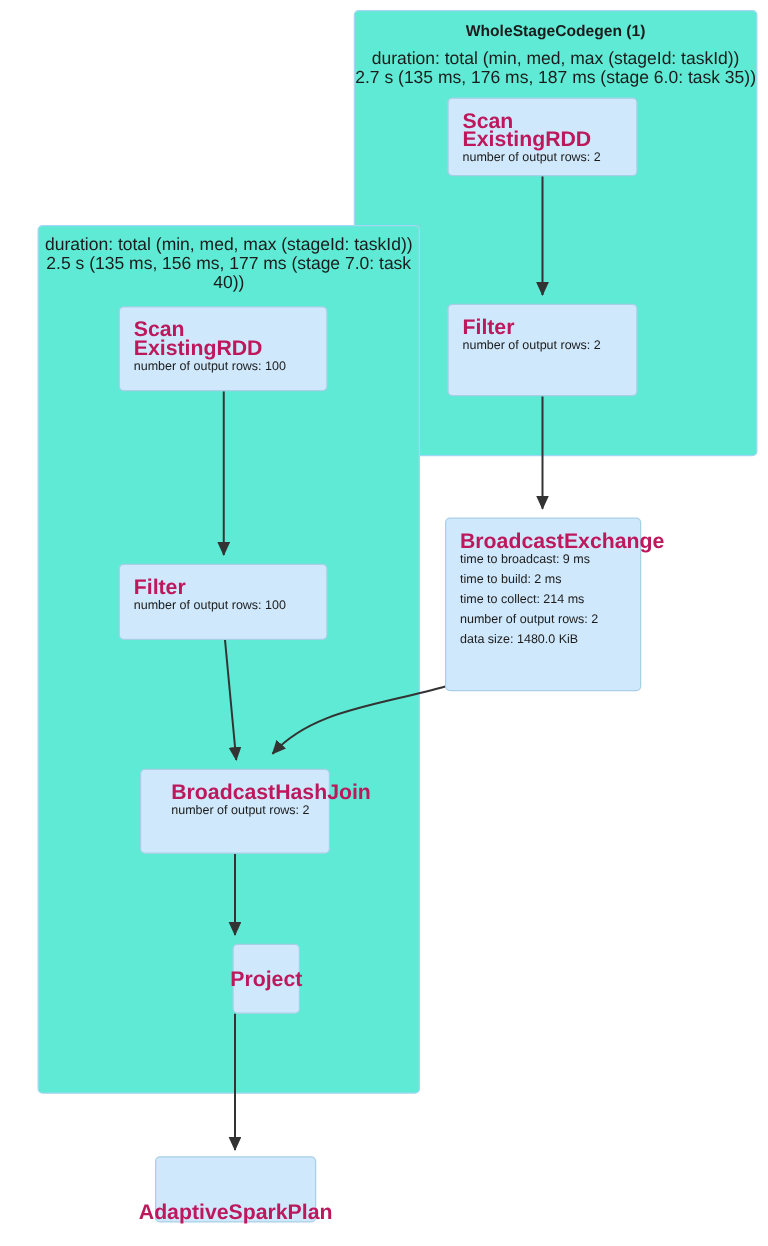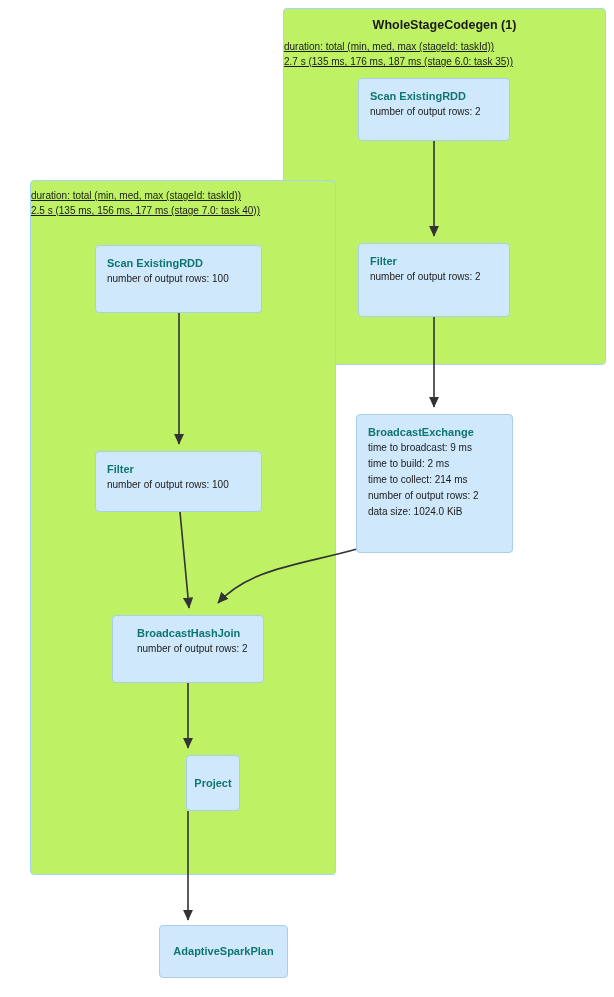--- a/index.html
+++ b/index.html
@@ -12,52 +12,52 @@
   }
   #canvas {
     position: relative;
     width: 614px;
     height: 997px;
     overflow: hidden;
     background: #ffffff;
   }
   .stage-box {
     position: absolute;
-    background: #bef264;
+    background: #5eead4;
     border: 1px solid #a5d6f5;
     border-radius: 4px;
     box-sizing: border-box;
   }
   .stage-title {
     text-align: center;
     font-weight: bold;
     font-size: 12.5px;
     color: #1b1b1b;
     margin-top: 9px;
   }
   .stage-sub {
-    font-size: 10px;
+    text-align: center;
+    font-size: 14px;
     color: #1b1b1b;
     line-height: 15px;
     margin-top: 7px;
     white-space: pre-line;
-    text-decoration: underline;
   }
   .node {
     position: absolute;
     background: #cfe8fb;
     border: 1px solid #a9cfe8;
     border-radius: 4px;
     box-sizing: border-box;
     padding: 10px 11px 10px 11px;
   }
   .node-title {
     font-weight: bold;
-    font-size: 11px;
-    color: #0f766e;
+    font-size: 17px;
+    color: #be185d;
     line-height: 15px;
   }
   .node-metrics {
     font-size: 10px;
     color: #1b1b1b;
     line-height: 16px;
     margin-top: 0;
     white-space: pre-line;
   }
   svg.arrows {
@@ -126,29 +126,29 @@
     <div class="node-title">Filter</div>
     <div class="node-metrics">number of output rows: 100</div>
   </div>
 
   <div class="node" style="left:356px; top:414px; width:157px; height:139px;">
     <div class="node-title">BroadcastExchange</div>
     <div class="node-metrics">time to broadcast: 9 ms
 time to build: 2 ms
 time to collect: 214 ms
 number of output rows: 2
-data size: 1024.0 KiB</div>
+data size: 1480.0 KiB</div>
   </div>
 
   <div class="node" style="left:112px; top:615px; width:152px; height:68px;padding-left:24px;">
     <div class="node-title">BroadcastHashJoin</div>
     <div class="node-metrics">number of output rows: 2</div>
   </div>
 
   <div class="node" style="left:161px; top:755px; width:54px; height:56px; display:flex; align-items:center; justify-content:center; padding:0;margin-left:25px;">
     <div class="node-title">Project</div>
   </div>
 
-  <div class="node" style="left:124px; top:925px; width:129px; height:53px; display:flex; align-items:center; justify-content:center; padding:0;margin-left:35px;">
+  <div class="node" style="left:124px; top:925px; width:129px; height:53px; display:flex; align-items:flex-end; justify-content:center; padding:0;">
     <div class="node-title">AdaptiveSparkPlan</div>
   </div>
 
 </div>
 
 </body></html>

